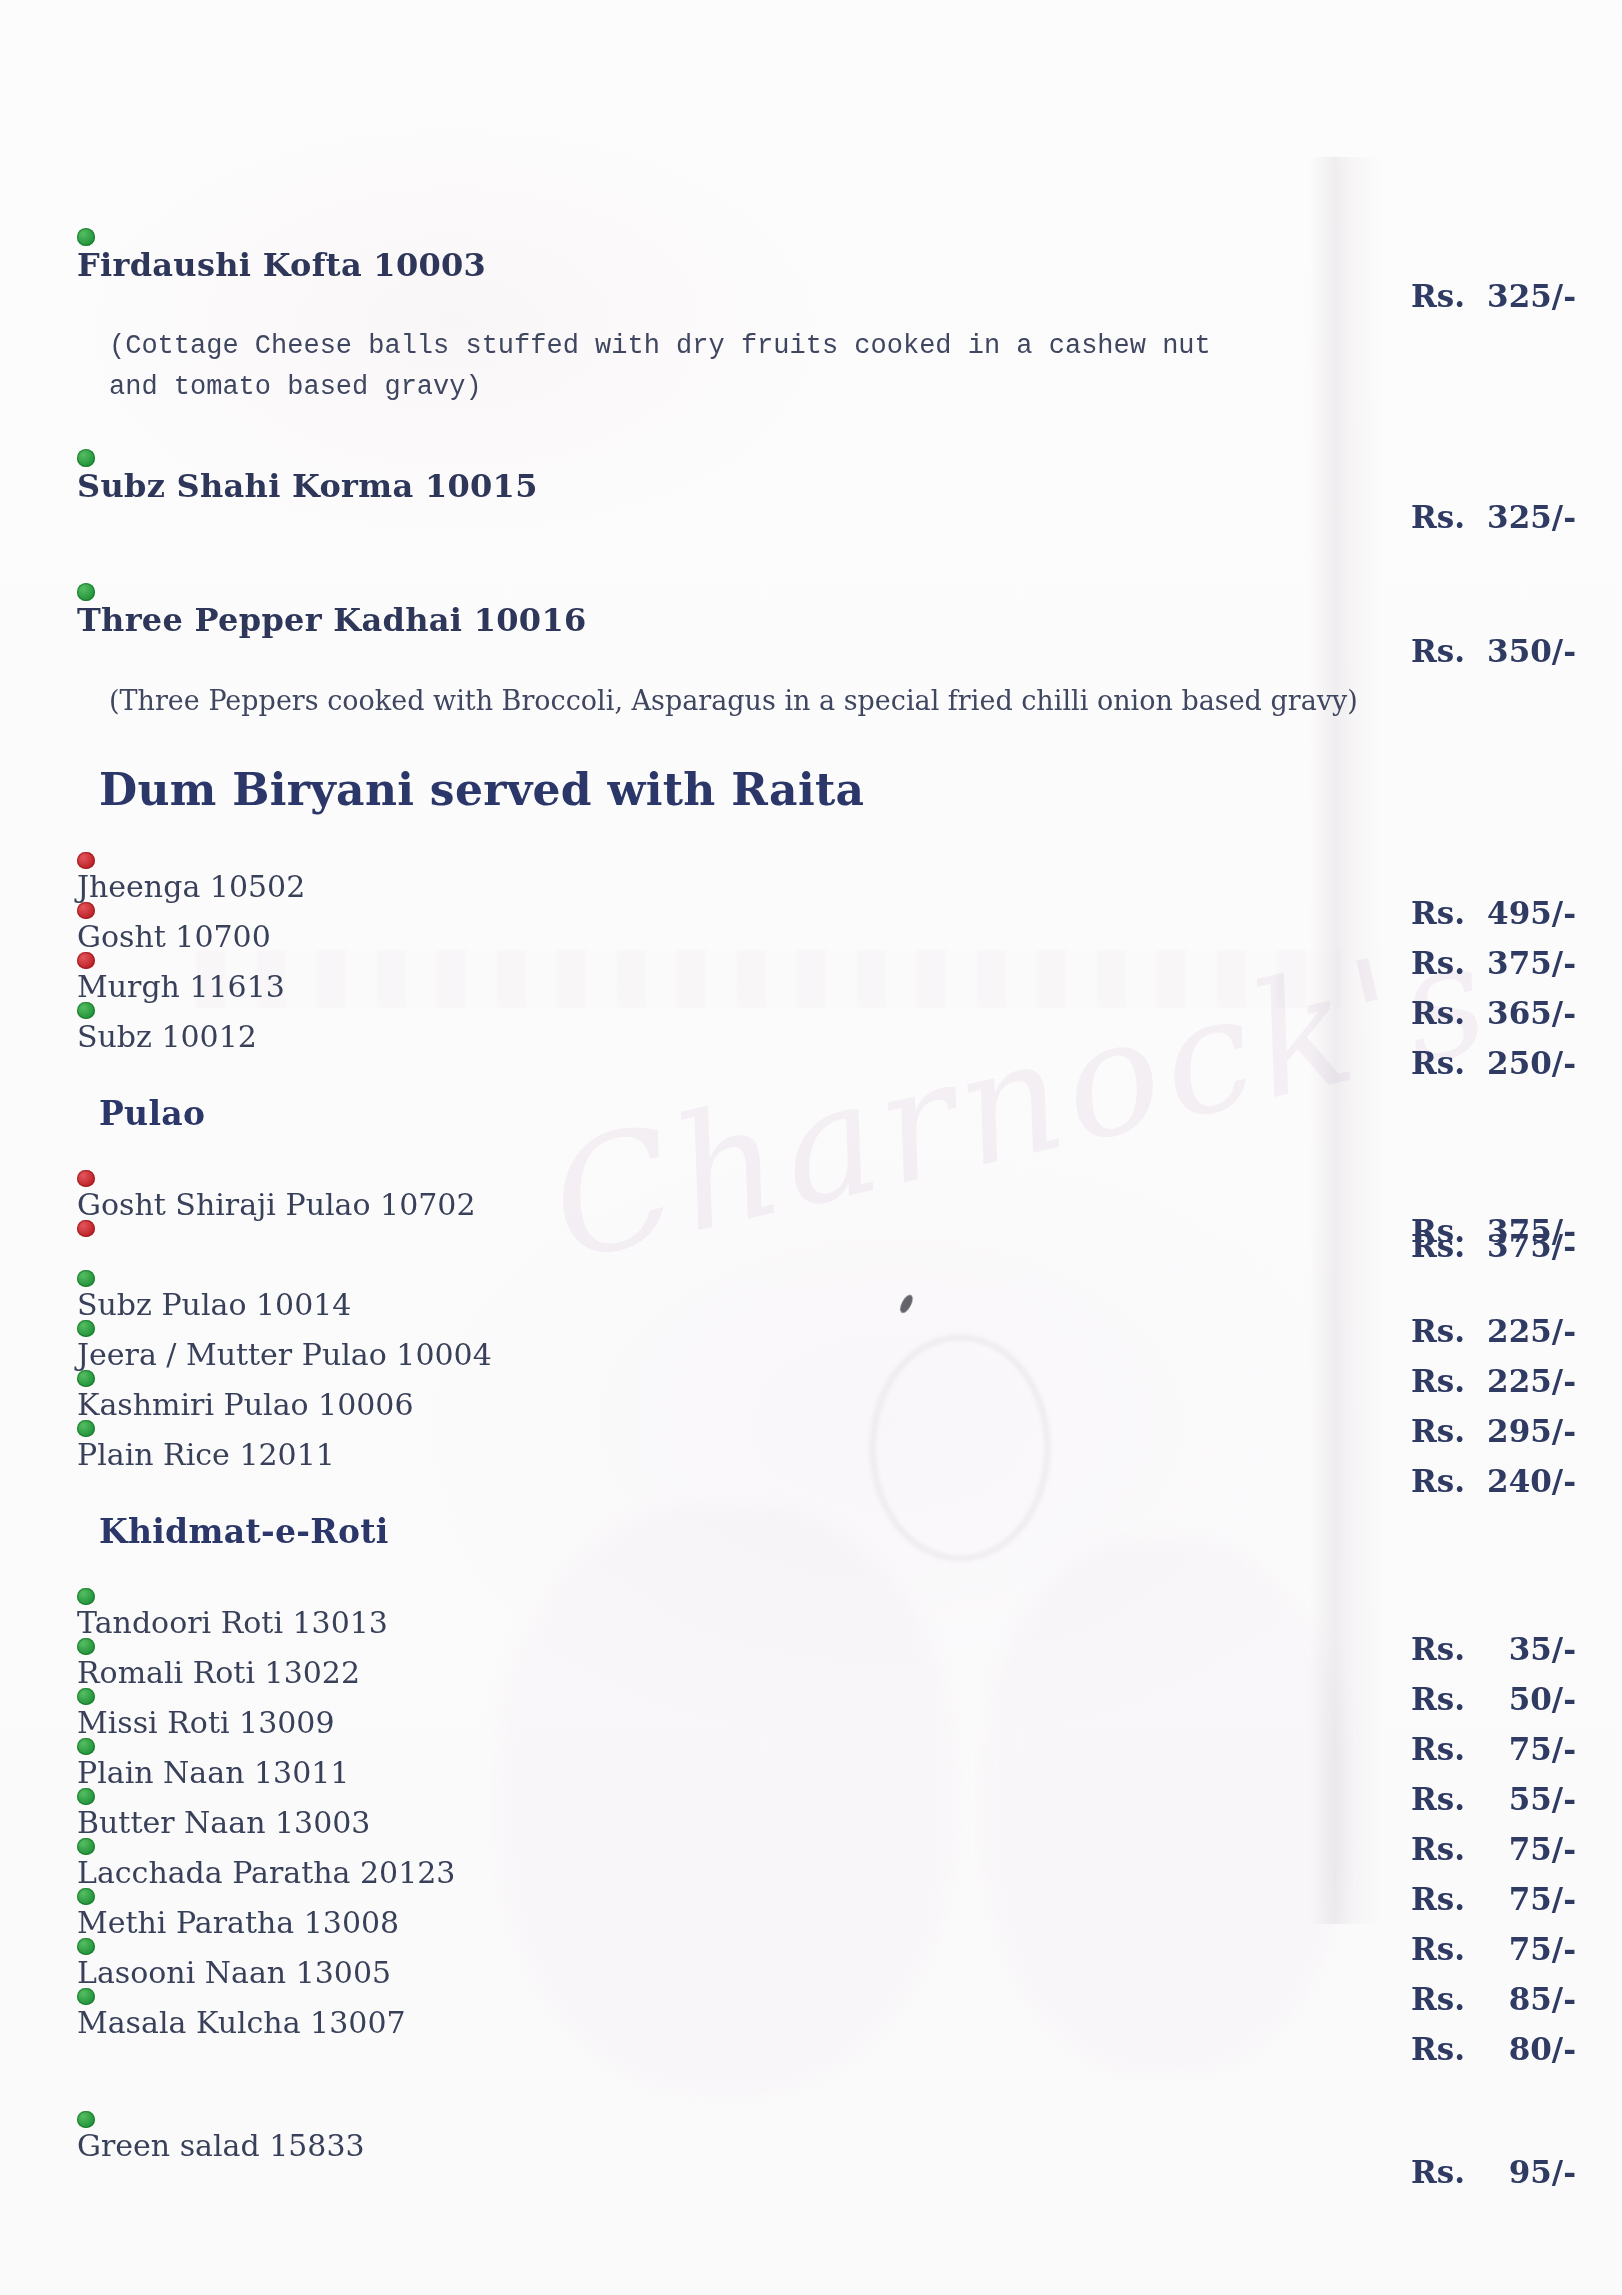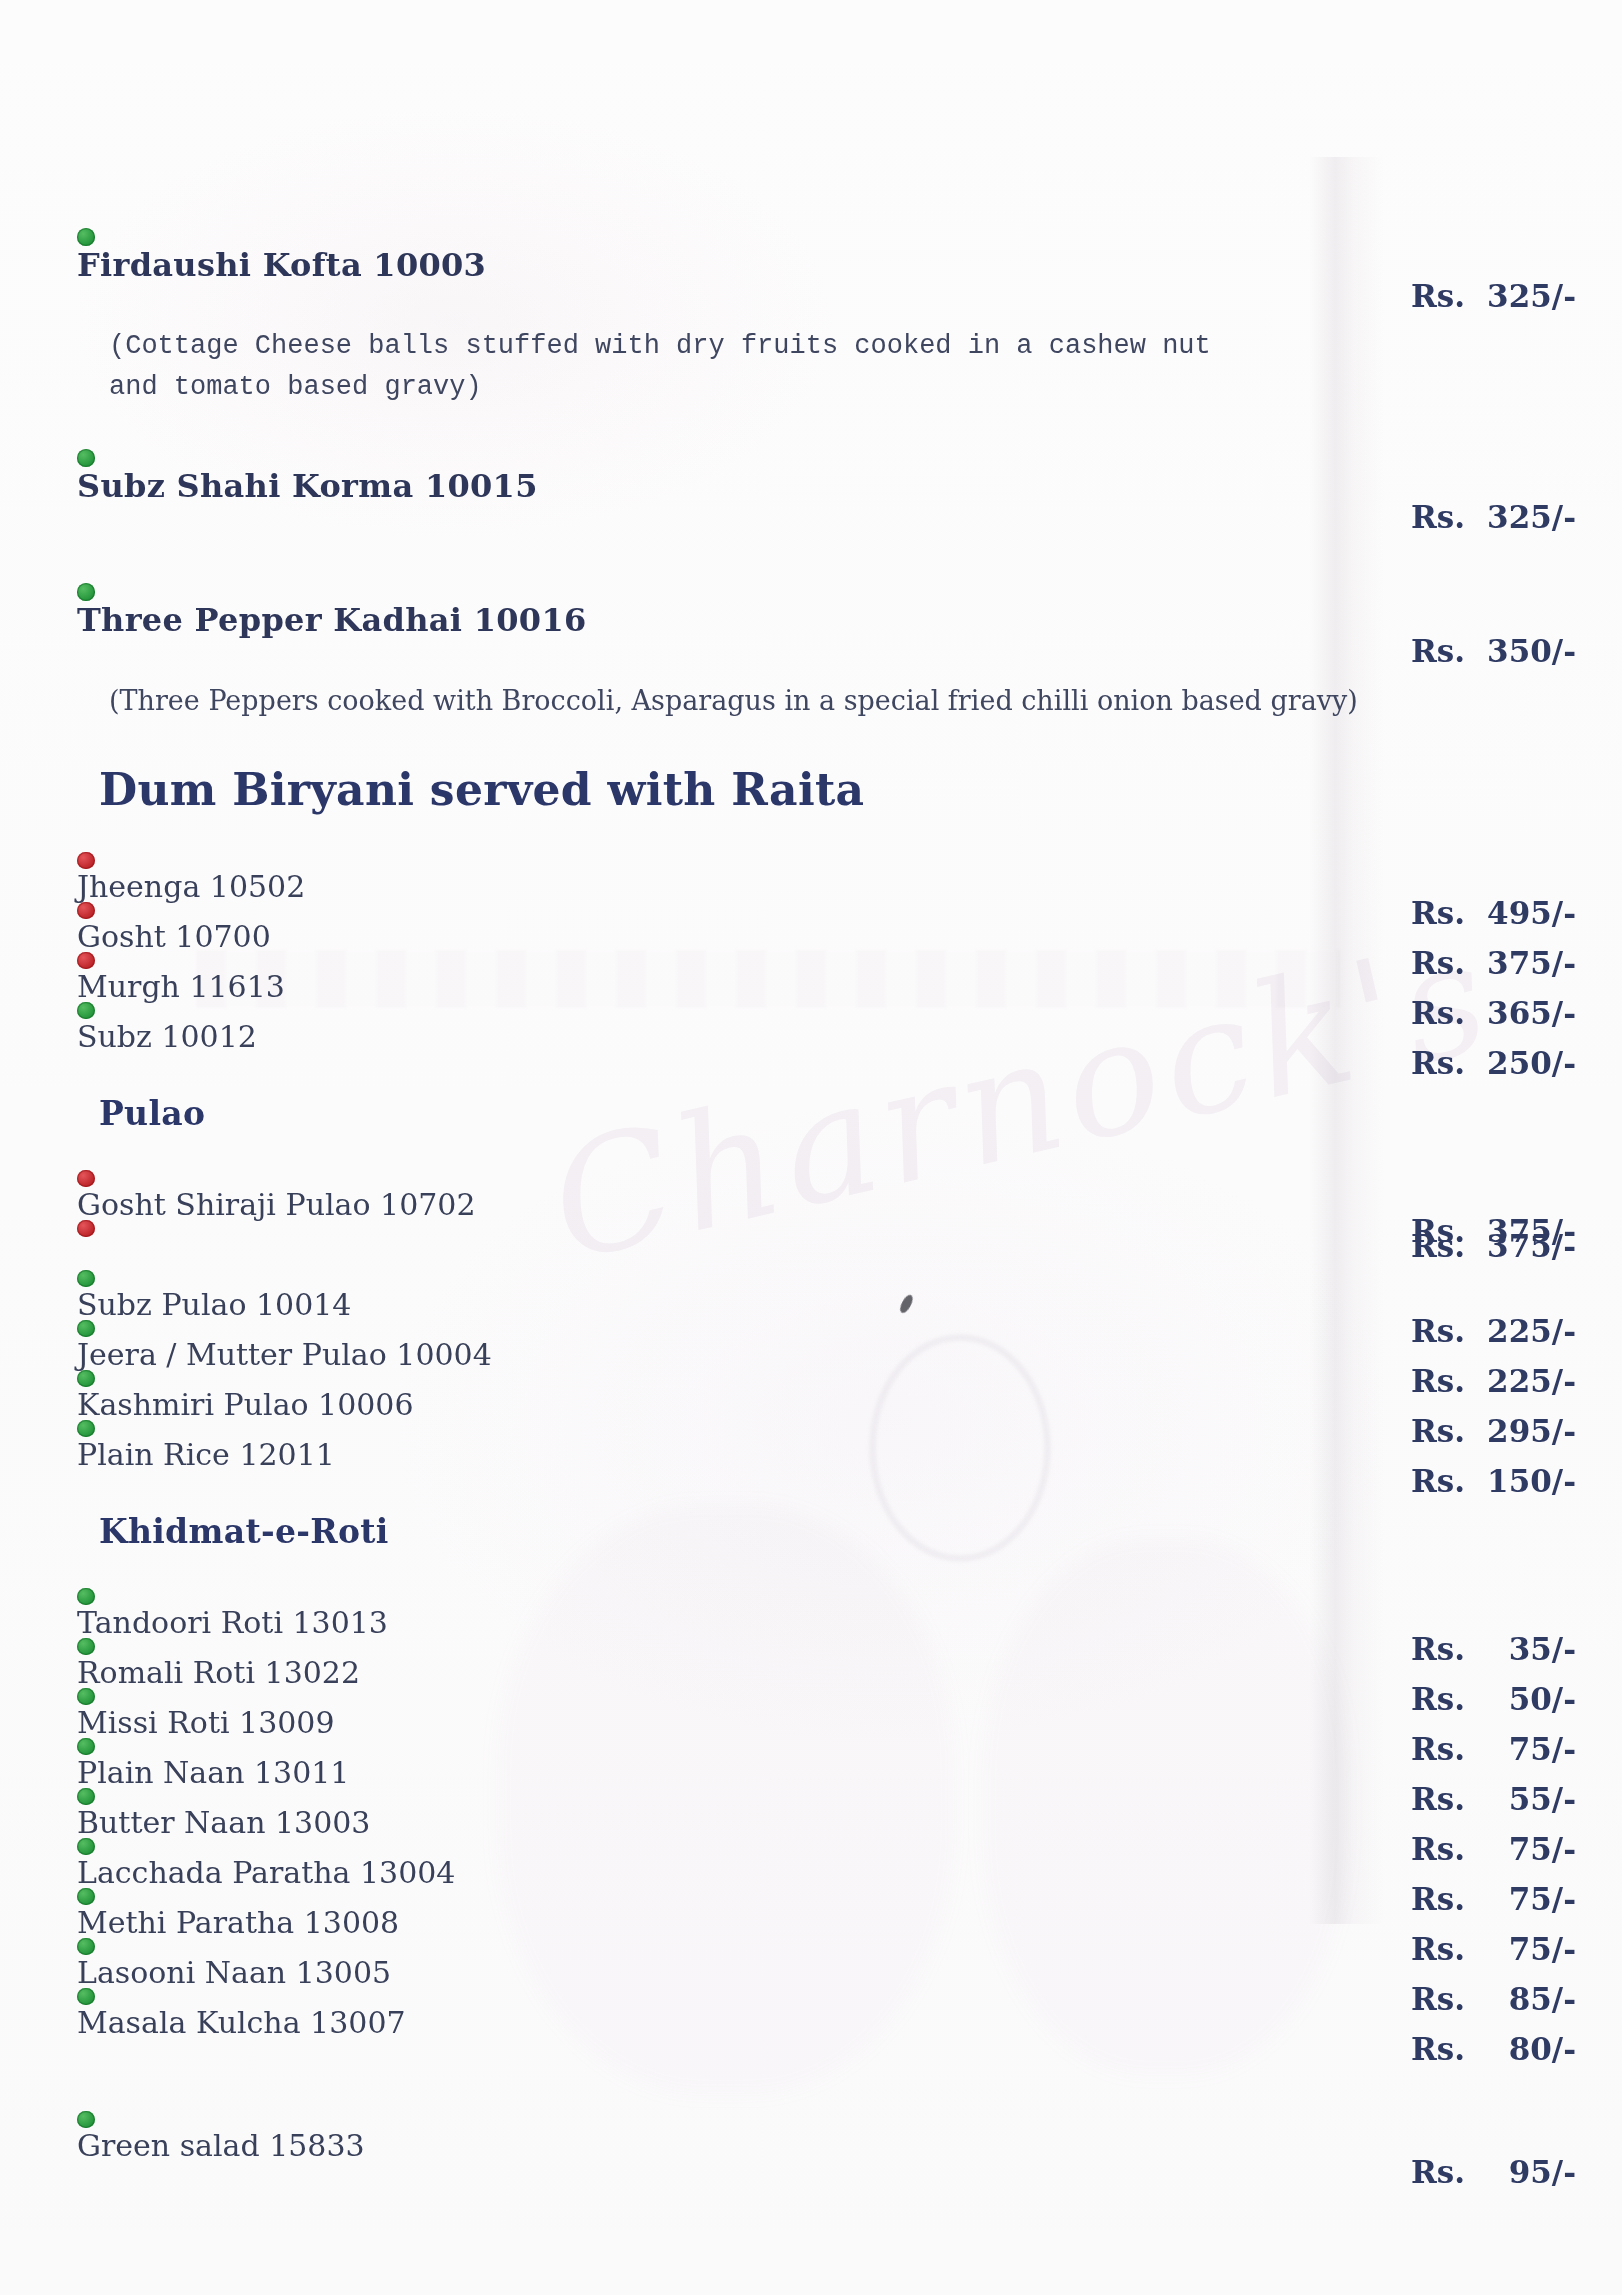--- a/index.html
+++ b/index.html
@@ -193,21 +193,21 @@
               <span class="price">
                 <span class="rs">Rs.</span>
                 <span class="amt">295/-</span>
               </span>
             </div>
             <div class="row">
               <span class="b green"></span>
               <span class="nm">Plain Rice 12011</span>
               <span class="price">
                 <span class="rs">Rs.</span>
-                <span class="amt">150/-</span>
+                <span class="amt">240/-</span>
               </span>
             </div>
           </div>
         </section>
         <section class="section">
           <h2>Khidmat-e-Roti</h2>
           <div class="rows">
             <div class="row">
               <span class="b green"></span>
               <span class="nm">Tandoori Roti 13013</span>
@@ -243,21 +243,21 @@
             <div class="row">
               <span class="b green"></span>
               <span class="nm">Butter Naan 13003</span>
               <span class="price">
                 <span class="rs">Rs.</span>
                 <span class="amt">75/-</span>
               </span>
             </div>
             <div class="row">
               <span class="b green"></span>
-              <span class="nm">Lacchada Paratha 13004</span>
+              <span class="nm">Lacchada Paratha 20123</span>
               <span class="price">
                 <span class="rs">Rs.</span>
                 <span class="amt">75/-</span>
               </span>
             </div>
             <div class="row">
               <span class="b green"></span>
               <span class="nm">Methi Paratha 13008</span>
               <span class="price">
                 <span class="rs">Rs.</span>

